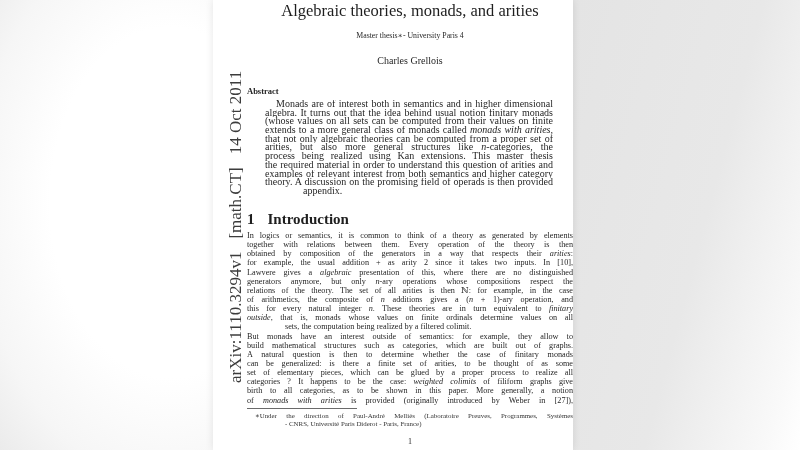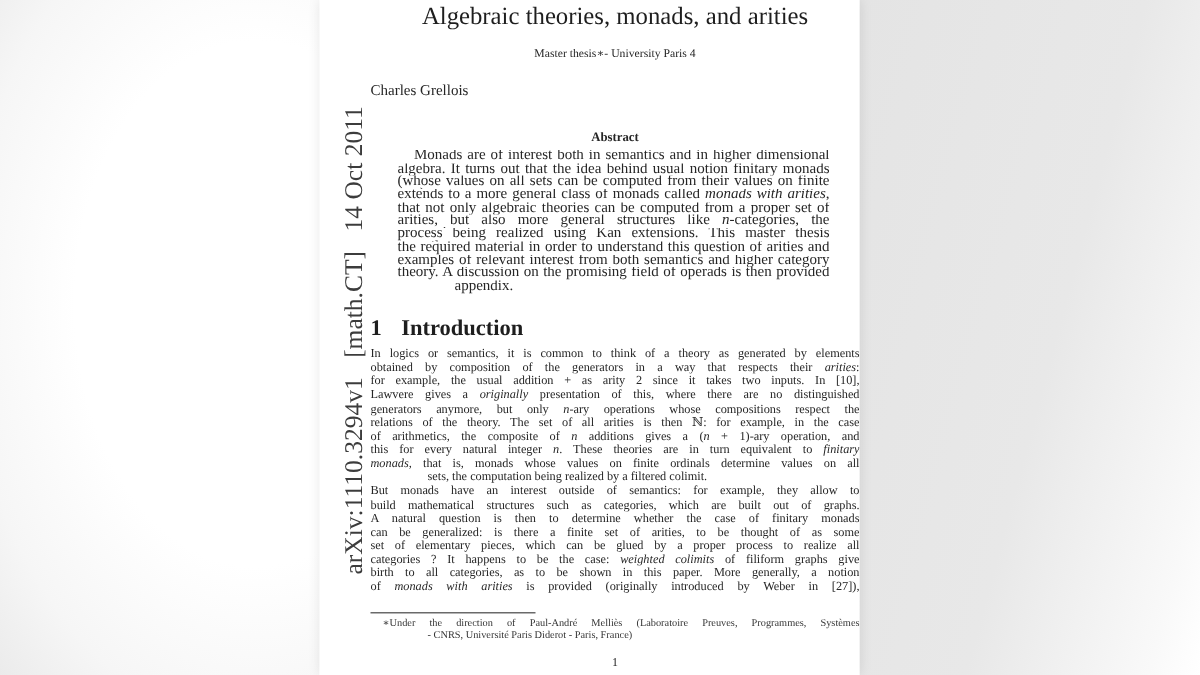--- a/index.html
+++ b/index.html
@@ -31,25 +31,25 @@
   .doc-title{
     position:absolute;left:34px;top:1px;width:326px;
     text-align:center;font-size:16.5px;color:#1e1e1e;
   }
   .subtitle{
     position:absolute;left:34px;top:31px;width:326px;
     text-align:center;font-size:7.8px;
   }
   .author{
     position:absolute;left:34px;top:55px;width:326px;
-    text-align:left;font-size:10px;
+    text-align:center;font-size:10px;
   }
   .abstract-heading{
     position:absolute;left:34px;top:86px;width:326px;
-    text-align:center;font-size:8.5px;font-weight:bold;
+    text-align:left;font-size:8.5px;font-weight:bold;
   }
   .abstract-body{
     position:absolute;left:52px;top:100px;width:288px;
     font-size:10px;line-height:8.7px;
   }
   .abstract-body .tline:first-child{text-indent:11px;}
   .section-heading{
     position:absolute;left:34px;top:211px;width:326px;
     font-size:15px;font-weight:bold;color:#1e1e1e;
   }
@@ -106,28 +106,29 @@
       <div class="tline abs-line lastline">appendix.</div>
     </div>
 
   <div class="section-heading">
     <span class="secnum">1</span><span>Introduction</span>
   </div>
 
   <div class="intro-body">
     <div>
         <div class="tline intro-line">In logics or semantics, it is common to think of a theory as generated by elements</div>
+        <div class="tline intro-line">together with relations between them.  Every operation of the theory is then</div>
         <div class="tline intro-line">obtained by composition of the generators in a way that respects their <i>arities</i>:</div>
         <div class="tline intro-line">for example, the usual addition + as arity 2 since it takes two inputs.  In [10],</div>
-        <div class="tline intro-line">Lawvere gives a <i>originally</i> presentation of this, where there are no distinguished</div>
+        <div class="tline intro-line">Lawvere gives a <i>algebraic</i> presentation of this, where there are no distinguished</div>
         <div class="tline intro-line">generators anymore, but only <i>n</i>-ary operations whose compositions respect the</div>
         <div class="tline intro-line">relations of the theory. The set of all arities is then ℕ: for example, in the case</div>
         <div class="tline intro-line">of arithmetics, the composite of <i>n</i> additions gives a (<i>n</i> + 1)-ary operation, and</div>
         <div class="tline intro-line">this for every natural integer <i>n</i>.  These theories are in turn equivalent to <i>finitary</i></div>
-        <div class="tline intro-line"><i>monads</i>, that is, monads whose values on finite ordinals determine values on all</div>
+        <div class="tline intro-line"><i>outside</i>, that is, monads whose values on finite ordinals determine values on all</div>
         <div class="tline intro-line lastline">sets, the computation being realized by a filtered colimit.</div>
       </div>
     <div>
         <div class="tline intro-line">But monads have an interest outside of semantics: for example, they allow to</div>
         <div class="tline intro-line">build mathematical structures such as categories, which are built out of graphs.</div>
         <div class="tline intro-line">A natural question is then to determine whether the case of finitary monads</div>
         <div class="tline intro-line">can be generalized:  is there a finite set of arities, to be thought of as some</div>
         <div class="tline intro-line">set of elementary pieces, which can be glued by a proper process to realize all</div>
         <div class="tline intro-line">categories ? It happens to be the case: <i>weighted colimits</i> of filiform graphs give</div>
         <div class="tline intro-line">birth to all categories, as to be shown in this paper.  More generally, a notion</div>

